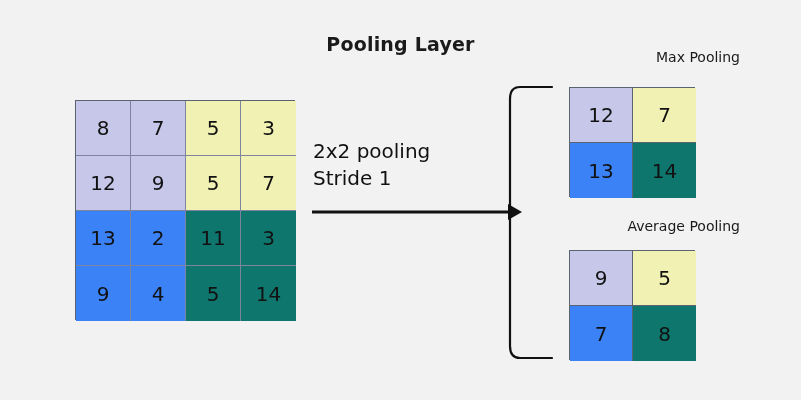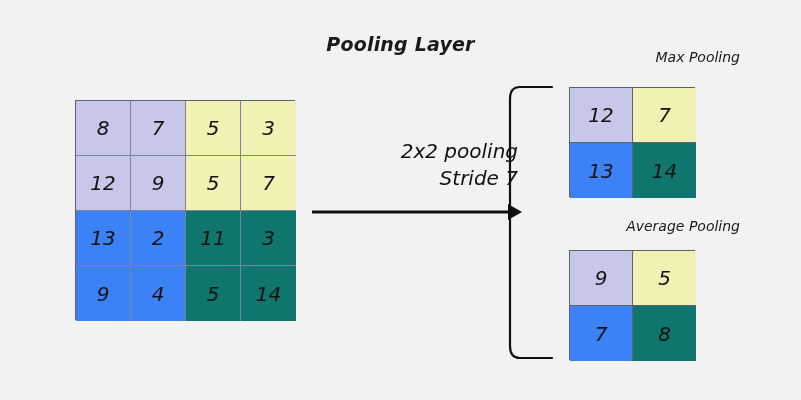--- a/index.html
+++ b/index.html
@@ -10,21 +10,20 @@
     width: 801px;
     height: 400px;
     background: #f2f2f2;
     font-family: "DejaVu Sans", sans-serif;
     overflow: hidden;
   }
   #canvas {
     position: relative;
     width: 687px;
     height: 400px;
-    font-style: italic;
   }
 
   
   .title {
     position: absolute;
     left: 0;
     top: 33px;
     width: 801px;
     text-align: center;
     font-size: 19px;
@@ -64,21 +63,21 @@
   .q-yellow { background: #f1f1b3; }
   .q-green  { background: #3b82f6; }
   .q-blue   { background: #0f766e; }
 
   
   .annotation {
     position: absolute;
     left: 313px;
     top: 138px;
     width: 205px;
-    text-align: right;
+    text-align: left;
     font-size: 20px;
     color: #111111;
     line-height: 1.33;
   }
 
   
   .arrow {
     position: absolute;
     left: 310px;
     top: 200px;
@@ -152,21 +151,21 @@
     <div class="cell q-blue">11</div>
     <div class="cell q-blue">3</div>
     <div class="cell q-green">9</div>
     <div class="cell q-green">4</div>
     <div class="cell q-blue">5</div>
     <div class="cell q-blue">14</div>
   </div>
 
   <div class="annotation">
     <div>2x2 pooling</div>
-    <div>Stride 7</div>
+    <div>Stride 1</div>
   </div>
 
   <svg class="arrow" viewBox="0 0 212 24">
     <line x1="2" y1="12" x2="199" y2="12" stroke="#111111" stroke-width="3"></line>
     <polygon points="198,4 212,12 198,20" fill="#111111"></polygon>
   </svg>
 
   <svg class="bracket" viewBox="0 0 46 275">
     <path d="M 44 2 L 12 2 Q 2 2 2 14 L 2 261 Q 2 273 12 273 L 44 273" fill="none" stroke="#111111" stroke-width="2.2" stroke-linecap="round" stroke-linejoin="round"></path>
   </svg>

